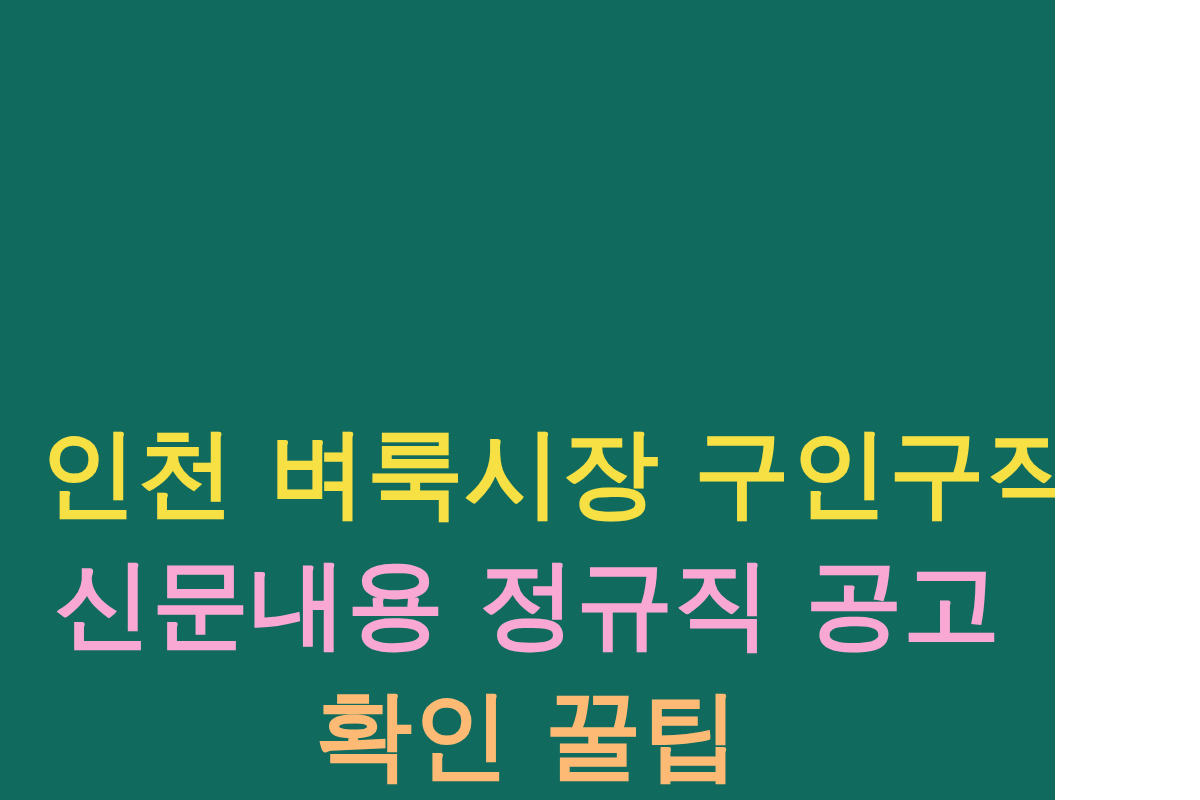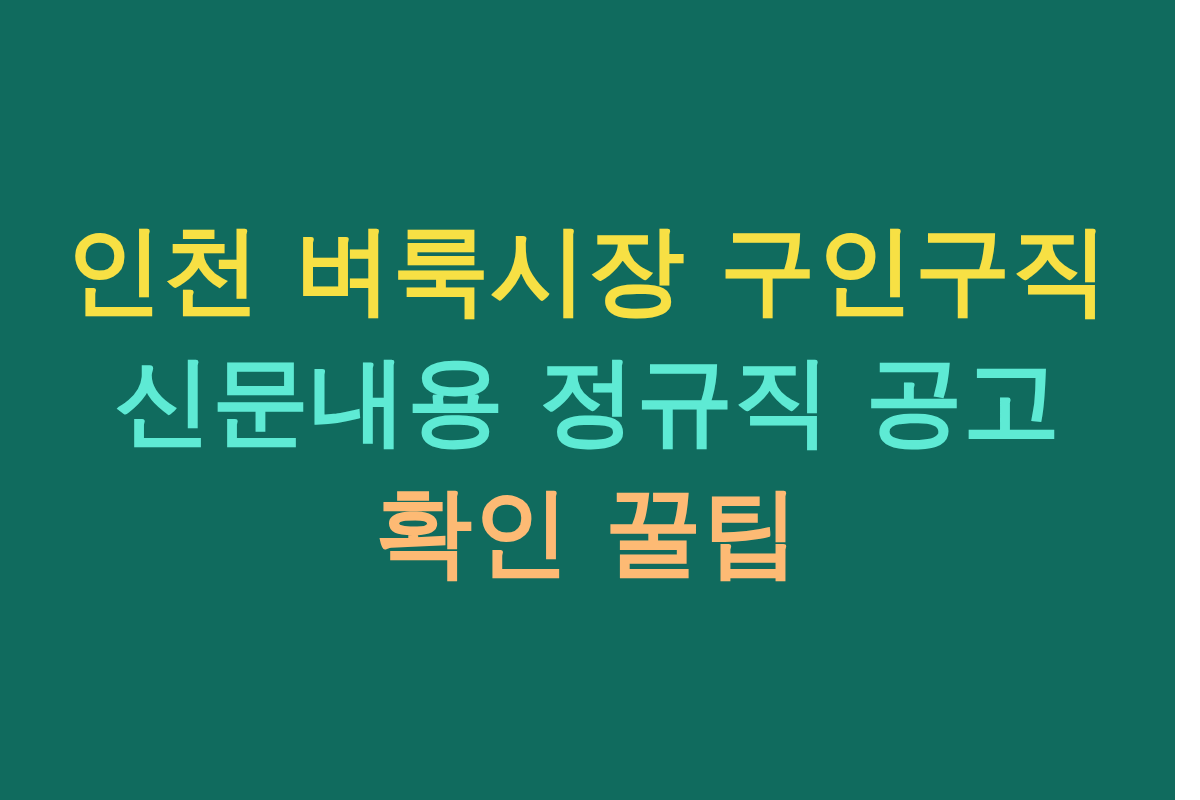--- a/index.html
+++ b/index.html
@@ -10,27 +10,27 @@
 
   body {
     width: 1200px;
     height: 800px;
     overflow: hidden;
     font-family: "DejaVu Sans", "Liberation Sans", sans-serif;
   }
 
   #banner {
     position: relative;
-    width: 1175px;
+    width: 1055px;
     height: 800px;
     box-sizing: border-box;
     display: flex;
     flex-direction: column;
     align-items: center;
-    justify-content: center;
+    justify-content: flex-end;
     background: #106B5E;
     overflow: hidden;
   }
 
   #title-block {
     display: flex;
     flex-direction: column;
     align-items: center;
     justify-content: center;
     width: 100%;
@@ -54,19 +54,19 @@
 </style>
 </head>
 <body>
 
 <div id="banner" style="background: rgb(16, 107, 94);">
 
   <div id="title-block">
 
     <span class="title-line" style="color: rgb(247, 224, 68); text-align: center;">인천 벼룩시장 구인구직</span>
 
-    <span class="title-line" style="color: #5eead4; text-align: center;">신문내용 정규직 공고</span>
+    <span class="title-line" style="color: #f9a8d4; text-align: center;">신문내용 정규직 공고</span>
 
     <span class="title-line" style="color: #fdba74; text-align: center;">확인 꿀팁</span>
 
   </div>
 
 </div>
 
 </body></html>

